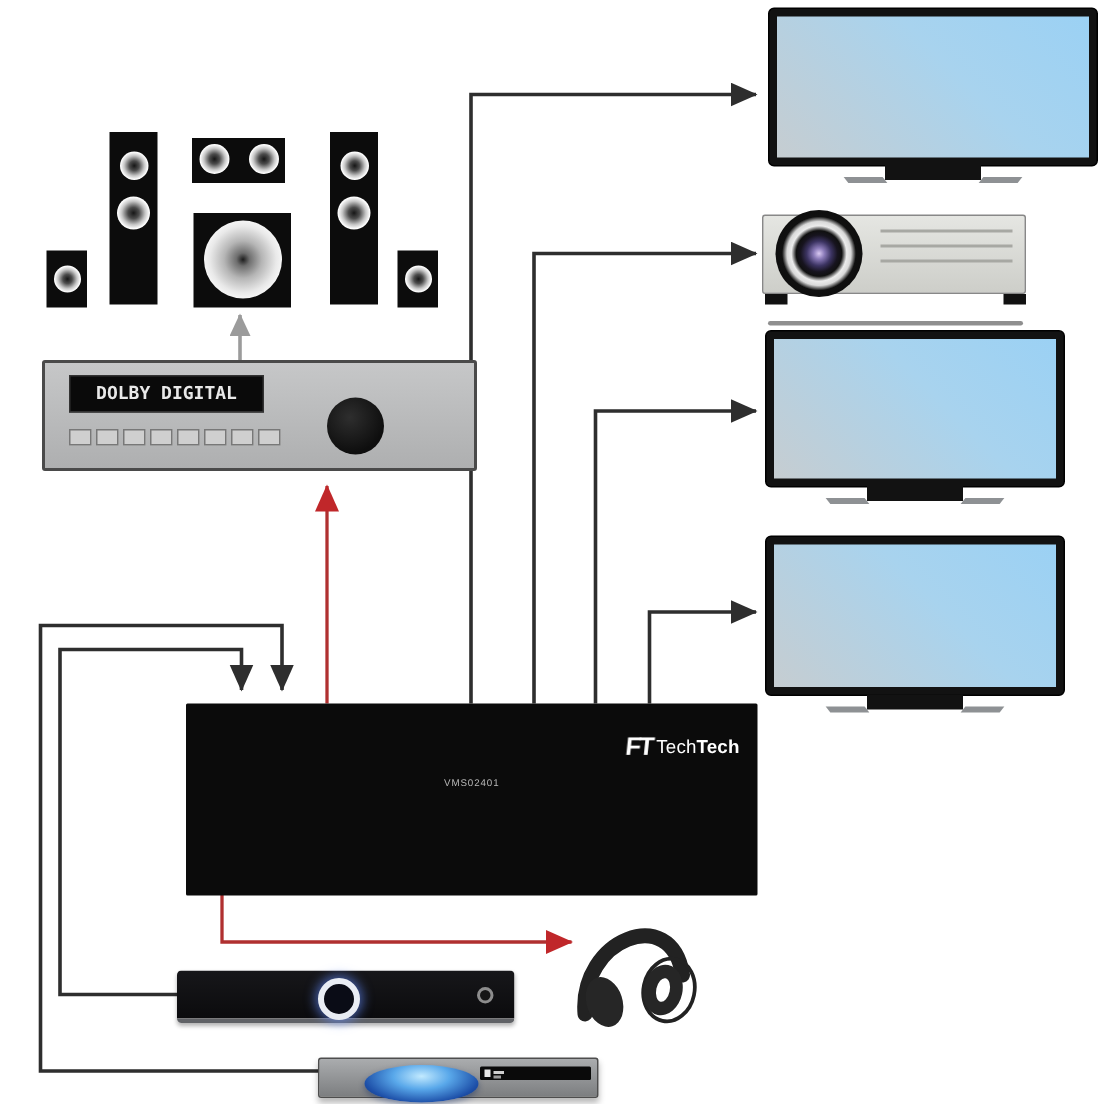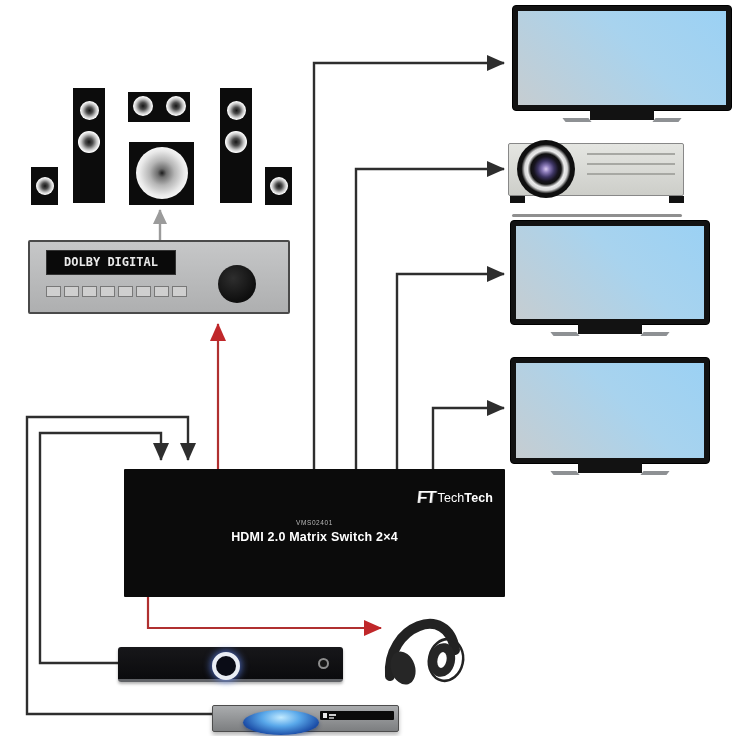--- a/index.html
+++ b/index.html
@@ -11,21 +11,21 @@
 
   
   .spk{position:absolute;background:#0c0c0c;}
   .drv{position:absolute;border-radius:50%;
     background:radial-gradient(circle,#161616 0%,#4c4c4c 24%,#c6c6c6 50%,#ffffff 68%,#d8d8d8 88%,#9a9a9a 100%);}
   .drv-sub{position:absolute;border-radius:50%;
     background:radial-gradient(circle,#1c1c1c 0%,#6e6e6e 12%,#b5b5b5 34%,#e9e9e9 60%,#ffffff 80%,#d5d5d5 100%);}
 
   
   .receiver{left:28px;top:240px;width:258px;height:70px;background:linear-gradient(#c6c7c8,#aeafb0);
-    border:2px solid #4a4a4a;border-radius:2px;}
+    border:2px solid #4a4a4a;border-radius:2px;padding-left:28px;}
   .rcv-display{position:absolute;left:16px;top:8px;width:128px;height:23px;background:#0a0a0a;
     border:1px solid #333;color:#e9e9e9;font-family:"DejaVu Sans Mono",monospace;font-weight:bold;
     font-size:12px;line-height:23px;text-align:center;letter-spacing:0px;filter:blur(.3px);}
   .rcv-buttons{position:absolute;left:16px;top:44px;display:flex;gap:3px;}
   .rcv-btn{width:13px;height:9px;background:#cfcfcf;border:1px solid #787878;}
   .rcv-knob{position:absolute;left:188px;top:23px;width:38px;height:38px;border-radius:50%;
     background:radial-gradient(circle at 40% 35%,#2e2e2e,#0e0e0e 70%);}
 
   
   .matrix{left:124px;top:469px;width:381px;height:128px;background:#0b0b0b;color:#fff;border-radius:1px;}
@@ -180,21 +180,20 @@
     <div class="tv-foot r" style="left:132px;top:114px;width:26px;height:4px;"></div>
   </div>
 
   <div class="device matrix">
     <div class="mx-logo">
       <span class="mx-mark">FT</span>
       <span class="mx-brand"><span>Tech</span><span class="bold">Tech</span></span>
     </div>
     <div class="mx-center">
       <div class="mx-model">VMS02401</div>
-      <div class="mx-label">HDMI 2.0 Matrix Switch 2×4</div>
     </div>
   </div>
 
   <svg class="device" style="left:378px;top:598px;" width="95" height="100" viewBox="0 0 95 100">
     <path d="M12,78 C8,28 70,4 77,52" fill="none" stroke="#222" stroke-width="10" stroke-linecap="round"></path>
     <ellipse cx="68" cy="62" rx="17" ry="21" transform="rotate(12 68 62)" fill="none" stroke="#222" stroke-width="2.5"></ellipse>
     <ellipse cx="25" cy="70" rx="12" ry="17" transform="rotate(-18 25 70)" fill="#262626"></ellipse>
     <ellipse cx="64" cy="62" rx="13" ry="17" transform="rotate(12 64 62)" fill="#262626"></ellipse>
     <ellipse cx="64" cy="62" rx="4.5" ry="8" transform="rotate(12 64 62)" fill="#ffffff"></ellipse>
   </svg>

